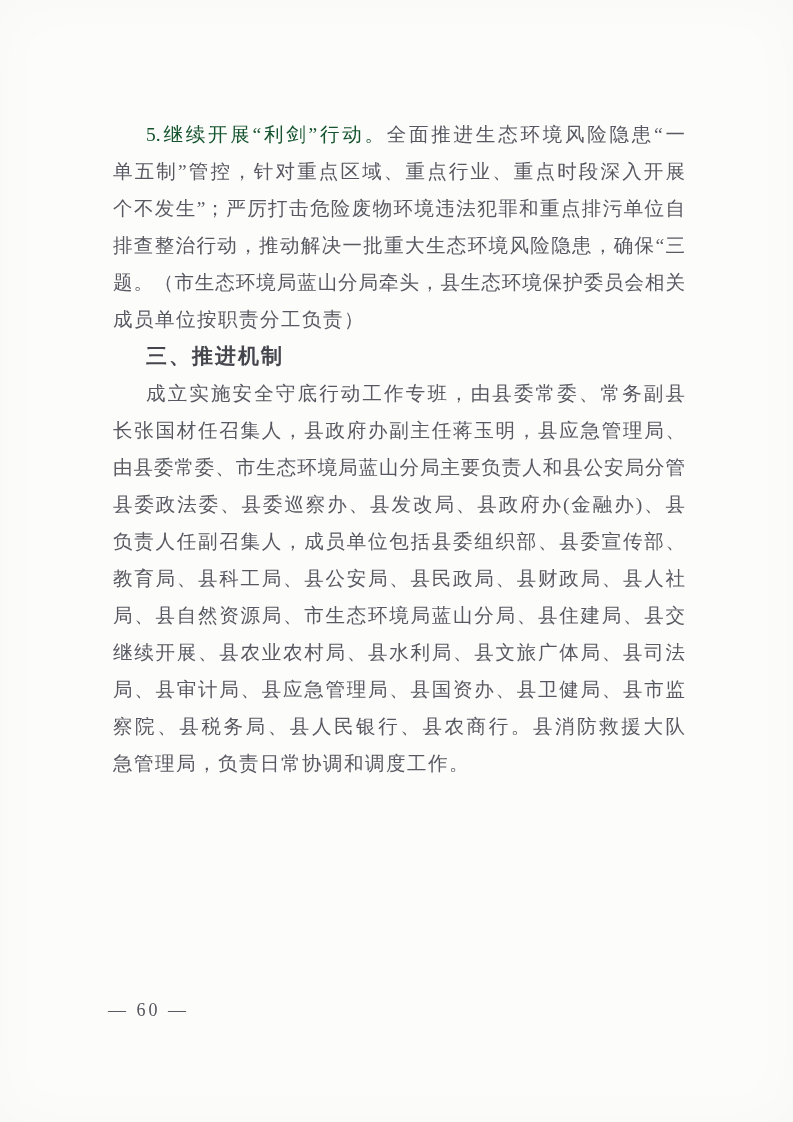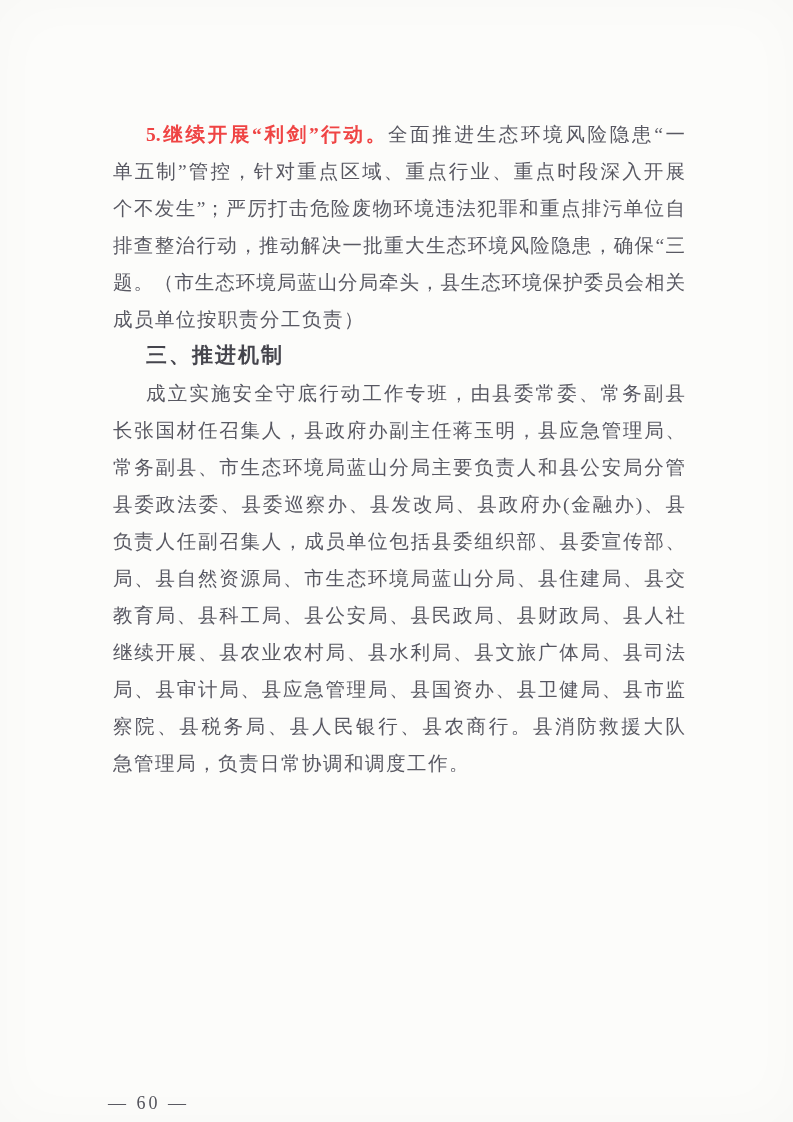--- a/index.html
+++ b/index.html
@@ -40,34 +40,34 @@
     text-align-last: justify;
     text-justify: inter-ideograph;
   }
   .line.plain {
     letter-spacing: 1.5px;
   }
   .indent {
     text-indent: 33px;
   }
   .lead-bold {
-    font-weight: 700;
-    color: #ef4444;
+    font-weight: 400;
+    color: #14532d;
   }
   .heading {
-    font-family: Liberation Mono, monospace;
+    font-family: Liberation Serif, serif;
     font-weight: 700;
     font-size: 21px;
     color: #45454d;
     letter-spacing: 2px;
   }
   .page-number {
     position: absolute;
     left: 108px;
-    top: 1093px;
+    top: 1000px;
     font-size: 18px;
     color: #53535b;
     letter-spacing: 3px;
     font-family: "Liberation Serif", "DejaVu Serif", serif;
   }
 </style>
 </head>
 <body>
 
 <div class="page">
@@ -80,25 +80,25 @@
     <div class="line j">单五制”管控，针对重点区域、重点行业、重点时段深入开展</div>
     <div class="line j">个不发生”；严厉打击危险废物环境违法犯罪和重点排污单位自</div>
     <div class="line j">排查整治行动，推动解决一批重大生态环境风险隐患，确保“三</div>
     <div class="line j">题。（市生态环境局蓝山分局牵头，县生态环境保护委员会相关</div>
     <div class="line plain">成员单位按职责分工负责）</div>
 
     <div class="line heading indent">三、推进机制</div>
 
     <div class="line j indent">成立实施安全守底行动工作专班，由县委常委、常务副县</div>
     <div class="line j">长张国材任召集人，县政府办副主任蒋玉明，县应急管理局、</div>
-    <div class="line j">常务副县、市生态环境局蓝山分局主要负责人和县公安局分管</div>
+    <div class="line j">由县委常委、市生态环境局蓝山分局主要负责人和县公安局分管</div>
     <div class="line j">县委政法委、县委巡察办、县发改局、县政府办(金融办)、县</div>
     <div class="line j">负责人任副召集人，成员单位包括县委组织部、县委宣传部、</div>
+    <div class="line j">教育局、县科工局、县公安局、县民政局、县财政局、县人社</div>
     <div class="line j">局、县自然资源局、市生态环境局蓝山分局、县住建局、县交</div>
-    <div class="line j">教育局、县科工局、县公安局、县民政局、县财政局、县人社</div>
     <div class="line j">继续开展、县农业农村局、县水利局、县文旅广体局、县司法</div>
     <div class="line j">局、县审计局、县应急管理局、县国资办、县卫健局、县市监</div>
     <div class="line j">察院、县税务局、县人民银行、县农商行。县消防救援大队</div>
     <div class="line plain">急管理局，负责日常协调和调度工作。</div>
 
   </div>
 
   <div class="page-number">— 60 —</div>
 </div>
 

